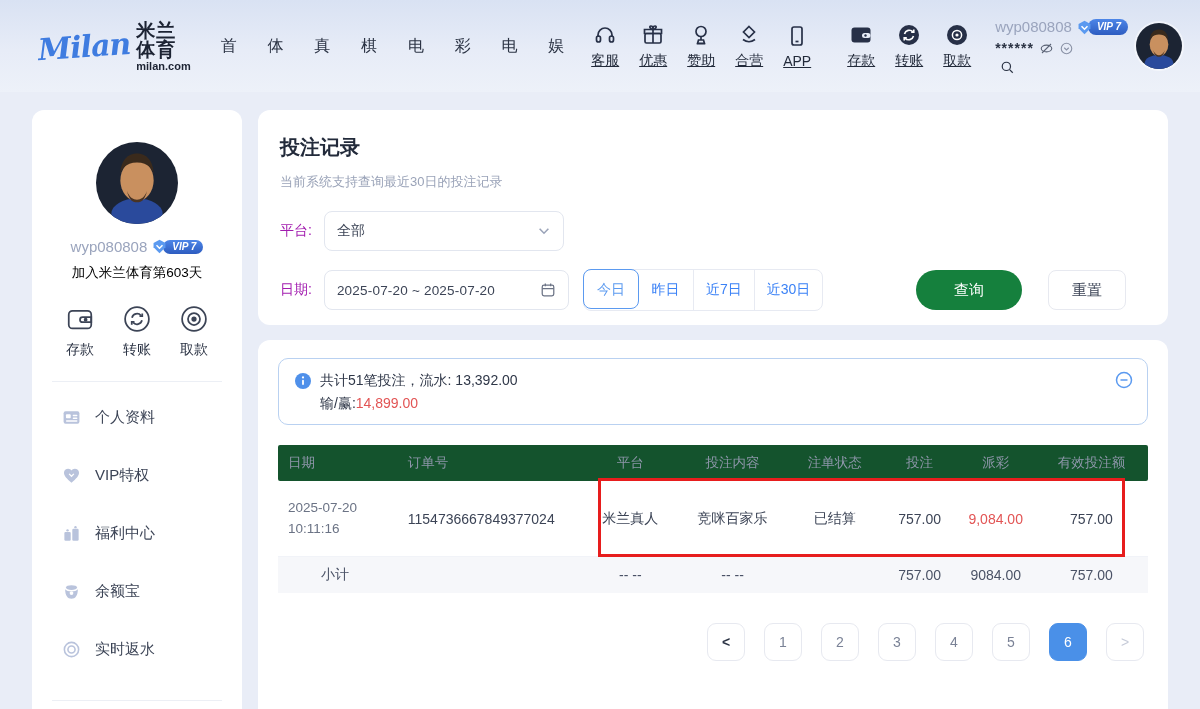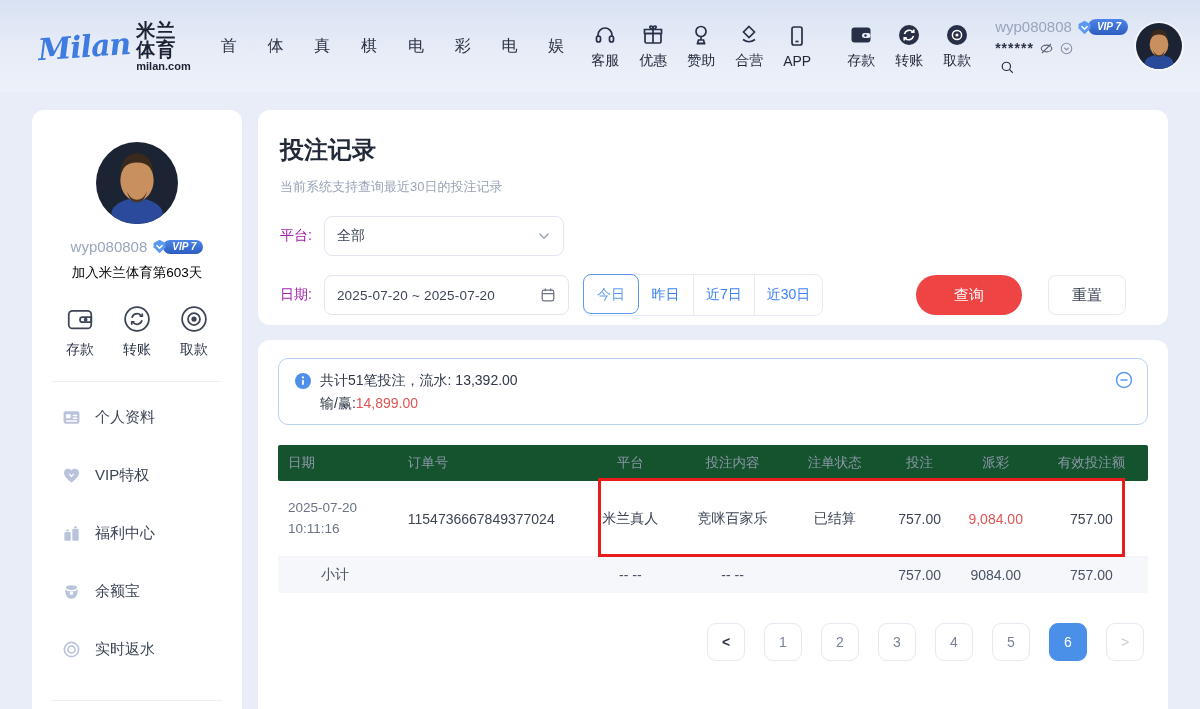--- a/index.html
+++ b/index.html
@@ -14,21 +14,21 @@
   .logo-script { font-family:"DejaVu Serif",serif; font-style:italic; font-weight:bold;
     font-size:30px; color:#3f7ce0; letter-spacing:-1px; transform:rotate(-4deg); }
   .logo-cn { margin-left:6px; line-height:1; }
   .logo-cn .cn { font-size:19px; font-weight:bold; color:#1c2333; letter-spacing:1px; }
   .logo-cn .dom { font-size:11px; font-weight:bold; color:#1c2333; margin-top:2px; }
   .nav { display:flex; margin-left:16px; }
   .nav-item { font-size:16px; color:#2b3344; padding:0 14px; cursor:pointer; line-height:92px; height:92px; }
   .quick { display:flex; margin-left:auto; align-items:center; }
   .q-item { width:42px; display:flex; flex-direction:column; align-items:center; margin:0 3px; cursor:pointer; }
   .q-item svg { width:24px; height:24px; }
-  .q-label { font-size:14px; color:#222a3a; margin-top:5px; white-space:nowrap; }
+  .q-label { font-size:14px; color:#222a3a; margin-top:5px; white-space:nowrap;text-decoration:underline; }
   .q-gap { width:16px; }
   .userbox { margin-left:14px; width:145px; line-height:1.35; }
   .u-row { display:flex; align-items:center; }
   .u-name { font-size:15px; color:#9aa4bd; }
   .u-mask { font-size:14px; color:#2b3344; font-weight:bold; letter-spacing:1px; }
   .u-site { font-size:12.5px; color:#2b3344; }
   .mini-ic { width:15px; height:15px; margin-left:5px; cursor:pointer; }
   .vip-badge { display:inline-flex; align-items:center; margin-left:4px; position:relative; cursor:pointer; }
   .vip-gem { width:17px; height:17px; z-index:2; }
   .vip-pill { margin-left:-5px; background:linear-gradient(180deg,#4d86e8,#2d5cc0);
@@ -51,40 +51,40 @@
   .sb-actions { display:flex; justify-content:space-between; padding:0 4px; margin-top:22px; }
   .sb-act { display:flex; flex-direction:column; align-items:center; cursor:pointer; width:44px; }
   .sb-act svg { width:30px; height:30px; }
   .sb-act span { font-size:14px; color:#2b3344; margin-top:7px; }
   .sb-divider { border-top:1px solid #eceff5; margin:22px -2px 6px; }
   .sb-menu-item { display:flex; align-items:center; height:58px; cursor:pointer; }
   .sb-menu-item svg { width:19px; height:19px; margin:0 14px 0 8px; flex:none; }
   .sb-menu-item span { font-size:15px; color:#3c4456; }
 
   
-  .page-title { font-size:24px; font-weight:bold; color:#222a3a; }
+  .page-title { font-size:20px; font-weight:bold; color:#222a3a; }
   .page-sub { font-size:13px; color:#9aa3b8; margin-top:12px; }
   .f-row { display:flex; align-items:center; margin-top:20px; }
   .f-label { font-size:14px; color:#a21caf; margin-right:12px; white-space:nowrap; }
   .select { width:240px; height:40px; border:1px solid #e2e6ef; border-radius:8px;
     display:flex; align-items:center; padding:0 12px; cursor:pointer; background:#fff; }
   .select .val { font-size:14px; color:#3c4456; }
   .select svg { margin-left:auto; width:14px; height:14px; }
   .date-input { width:245px; height:40px; border:1px solid #e2e6ef; border-radius:8px;
     display:flex; align-items:center; padding:0 12px; cursor:text; background:#fff; }
   .date-input .val { font-size:13.5px; color:#3c4456; letter-spacing:.2px; }
   .date-input svg { margin-left:auto; width:16px; height:16px; }
   .range-group { display:flex; margin-left:14px; border:1px solid #e7eaf2; border-radius:8px; background:#fff; }
   .range-btn { min-width:56px; padding:0 12px; height:40px; line-height:38px; text-align:center;
     font-size:14px; color:#3b82f6; cursor:pointer; border-right:1px solid #e7eaf2; }
   .range-btn:last-child { border-right:none; }
   .range-btn.active { color:#5b9af0; border:1px solid #5b9af0; border-radius:8px;
     margin:-1px; line-height:38px; background:#fff; position:relative; z-index:1; }
   .f-spacer { flex:1; }
-  .btn-primary { width:106px; height:40px; border-radius:20px; background:#ef4444; color:#fff;
+  .btn-primary { width:106px; height:40px; border-radius:20px; background:#15803d; color:#fff;
     font-size:15px; border:none; cursor:pointer; }
   .btn-plain { width:78px; height:40px; border-radius:8px; background:#fff; color:#3c4456;
     font-size:15px; border:1px solid #e7e9f0; cursor:pointer; margin-left:26px; margin-right:20px; }
 
   
   .summary { border:1px solid #b9d1f1; border-radius:10px; padding:11px 16px 10px;
     position:relative; background:#fff; }
   .sum-line { display:flex; align-items:center; font-size:14px; color:#2f3748; line-height:21px; }
   .sum-line .info { width:16px; height:16px; margin-right:9px; flex:none; }
   .sum-line2 { margin-left:25px; margin-top:2px; }

